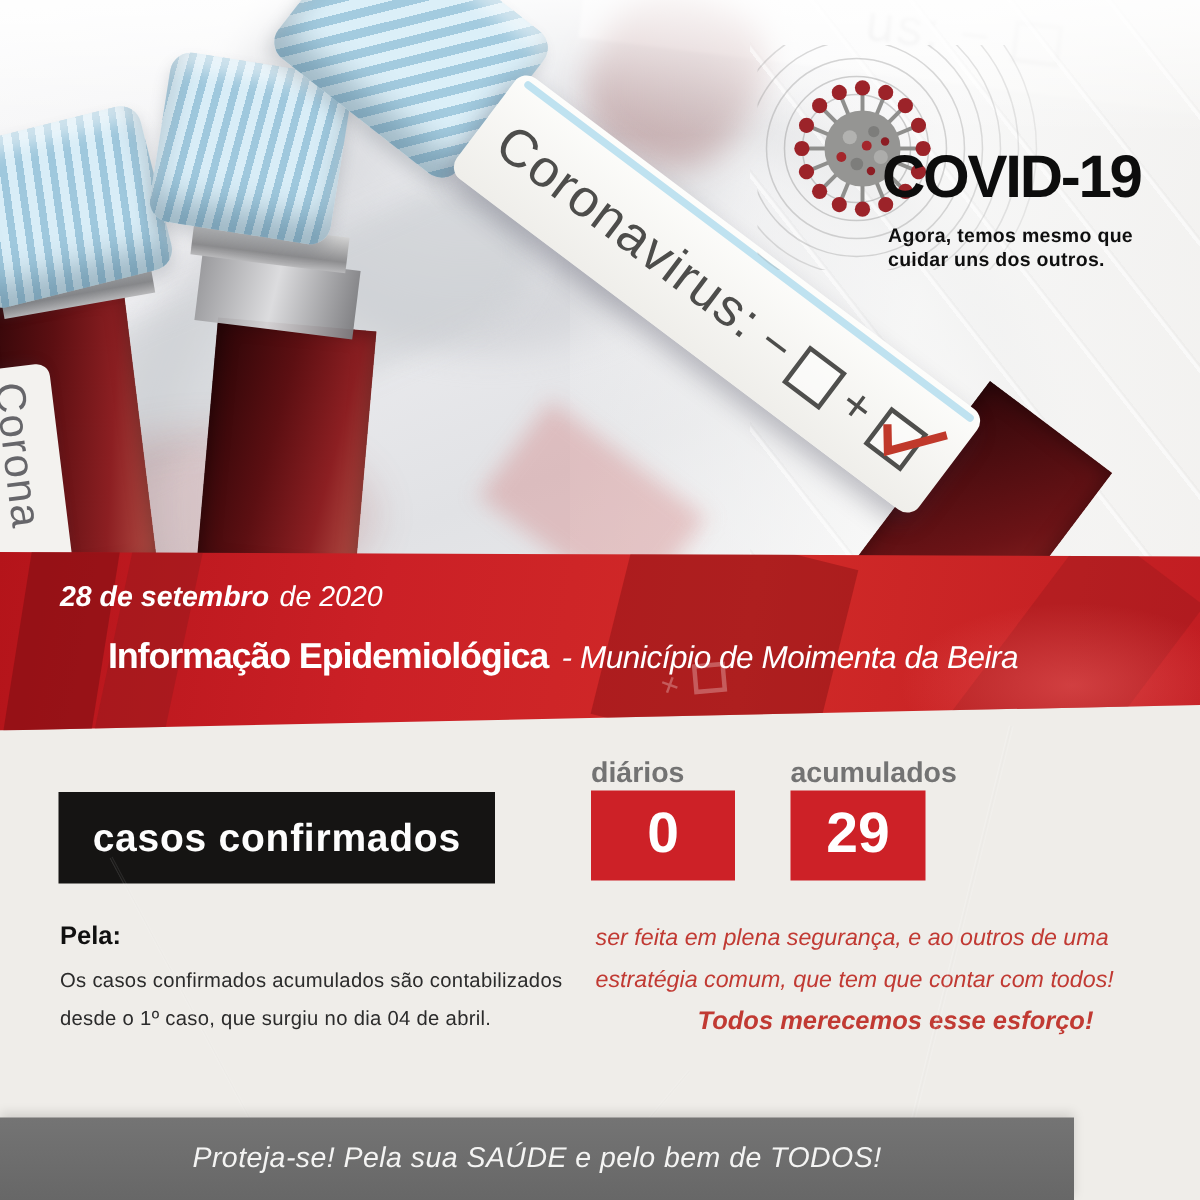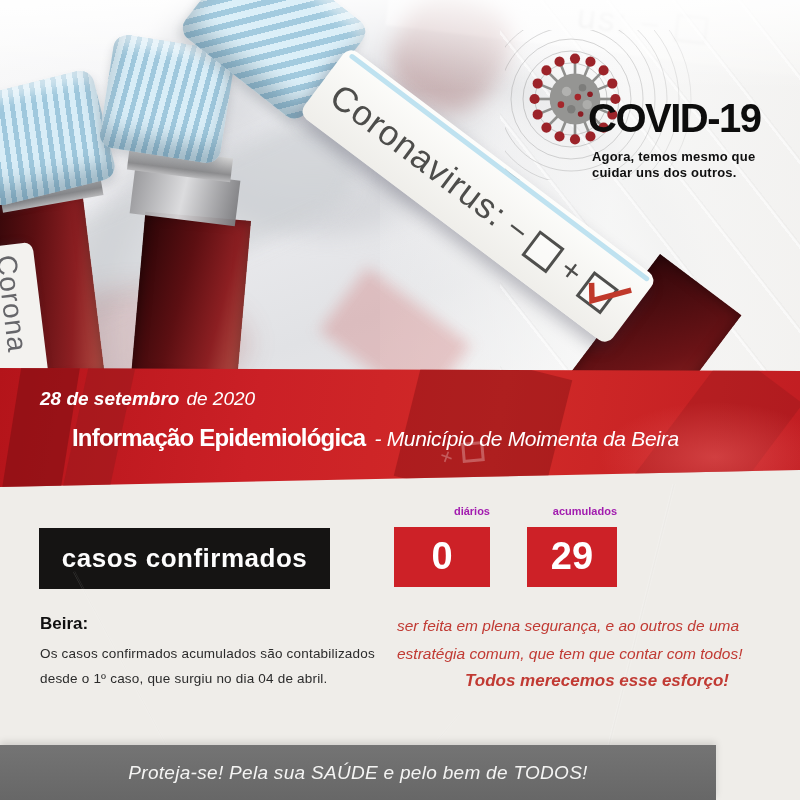--- a/index.html
+++ b/index.html
@@ -112,22 +112,22 @@
   .banner-date b { font-weight:700; margin-right:7px; }
   .banner-title-row { position:absolute; left:40px; top:58px; display:flex; align-items:baseline;
                  gap:9px; color:#fff; white-space:nowrap; z-index:3; }
   .banner-title { font-size:24px; font-weight:700; letter-spacing:-.8px;margin-left:32px; }
   .banner-subtitle { font-size:21px; font-style:italic; font-weight:400; letter-spacing:-.3px; }
 
   
   .black-box { position:absolute; left:39px; top:528px; width:291px; height:61px; background:#151413;
                display:flex; align-items:center; justify-content:center;
                color:#fdfdfd; font-size:26px; font-weight:700; letter-spacing:.5px; white-space:nowrap; }
-  .stat-label { position:absolute; top:505px; font-size:11px; font-weight:700; color:#a21caf;
-                text-align:right; white-space:nowrap; }
+  .stat-label { position:absolute; top:505px; font-size:19px; font-weight:700; color:#737373;
+                text-align:left; white-space:nowrap; }
   .stat-label.daily { left:394px; width:96px; }
   .stat-label.accum { left:527px; width:90px; }
   .stat-box { position:absolute; top:527px; height:60px; background:#cd2127;
               display:flex; align-items:center; justify-content:center;
               color:#fff; font-size:38px; font-weight:700; padding-bottom:2px; }
   .stat-box.daily { left:394px; width:96px; }
   .stat-box.accum { left:527px; width:90px; }
 
   
   .note { position:absolute; left:40px; top:614px; color:#2b2b2b; }
@@ -274,21 +274,21 @@
   <div class="stat-label daily">diários</div>
   <div class="stat-box daily">
     <span>0</span>
   </div>
   <div class="stat-label accum">acumulados</div>
   <div class="stat-box accum">
     <span>29</span>
   </div>
 
   <div class="note">
-    <div class="note-heading">Beira:</div>
+    <div class="note-heading">Pela:</div>
     <div class="note-line">Os casos confirmados acumulados são contabilizados</div>
     <div class="note-line">desde o 1º caso, que surgiu no dia 04 de abril.</div>
   </div>
 
   <div class="message">
     <div>ser feita em plena segurança, e ao outros de uma</div>
     <div>estratégia comum, que tem que contar com todos!</div>
     <div class="em">Todos merecemos esse esforço!</div>
   </div>
 

